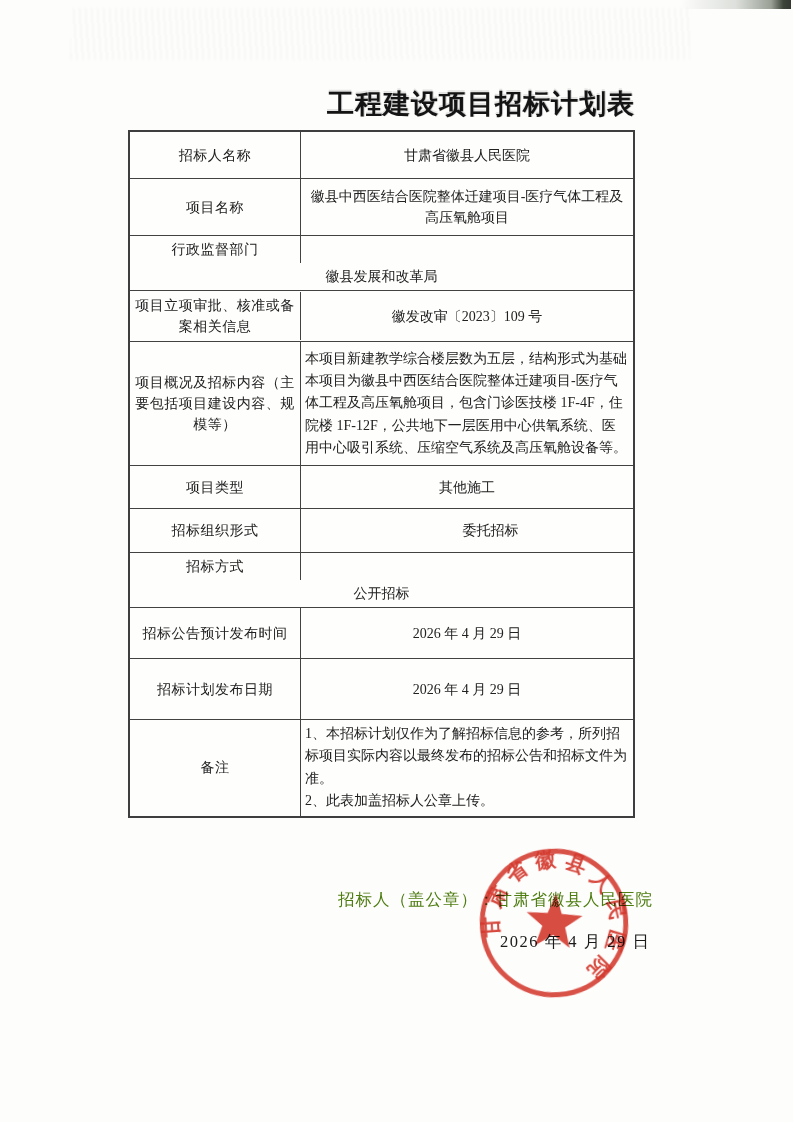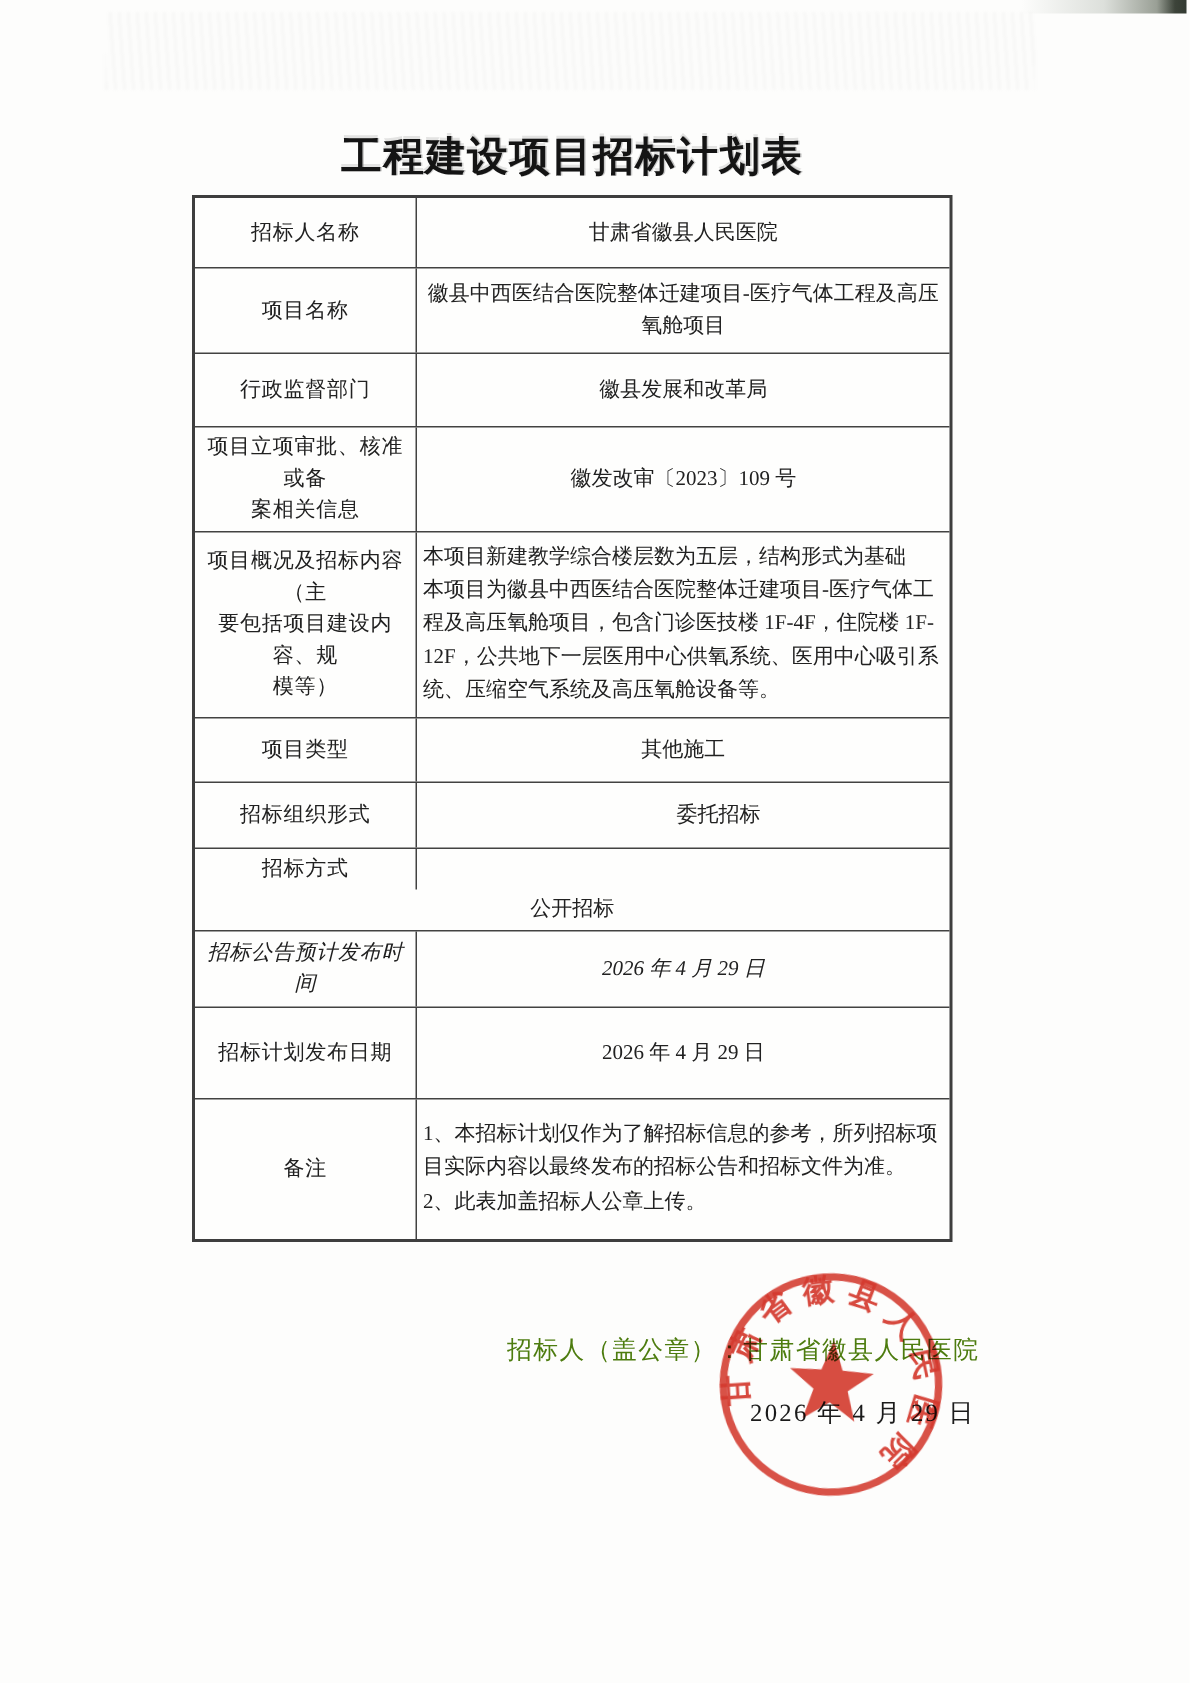--- a/index.html
+++ b/index.html
@@ -19,59 +19,59 @@
     filter: blur(1px);
   }
   .scan-mark {
     position: absolute; top: 0; right: 2px; width: 110px; height: 9px;
     background: linear-gradient(to right,
       rgba(195,200,192,0) 0%, rgba(188,194,186,0.5) 50%,
       rgba(120,128,115,0.75) 82%, #3d443a 93%, #333a31 100%);
   }
   .doc-title {
     position: absolute; top: 86px; left: 128px; width: 507px;
-    text-align: center;
+    text-align: right;
     font-size: 27px; font-weight: bold; letter-spacing: 1px;
     color: #141414;
     text-shadow: 0 -2px 0 rgba(110,110,110,0.18), 1px 0 0 rgba(60,60,60,0.25);
   }
   .form-table {
     position: absolute; top: 130px; left: 128px; width: 507px;
     border: 2px solid #3e3e3e;
     box-sizing: border-box;
     background: rgba(255,255,255,0.4);
   }
   .row { display: flex; border-bottom: 1.6px solid #424242; }
   .row:last-child { border-bottom: none; }
   .cell {
     box-sizing: border-box;
     white-space: pre-line;
     font-size: 14px;
     line-height: 1.5;
     color: #212121;
   }
   .cell.label {
-    width: 148px;
+    width: 171px;
     border-right: 1.6px solid #424242;
     display: flex; align-items: center; justify-content: center;
     text-align: center;
     padding: 3px 4px;
     letter-spacing: 0.5px;
   }
   .cell.value {
     flex: 1;
     display: flex; align-items: center; justify-content: center;
     text-align: center;
     padding: 3px 4px;
   }
   .cell.value.left { justify-content: flex-start; text-align: left; line-height: 1.6; }
-  .r1 { min-height: 46px; } .r2 { min-height: 56px; } .r3 { min-height: 48px; }
+  .r1 { min-height: 46px; } .r2 { min-height: 56px; } .r3 { min-height: 48px; flex-direction: column; }
   .r4 { min-height: 50px; align-items: center; } .r5 { min-height: 123px; } .r6 { min-height: 42px; }
   .r7 { min-height: 50px; } .r8 { min-height: 43px; gap: 47px; } .r9 { min-height: 45px; flex-direction: column; }
-  .r10 { min-height: 50px; font-style: italic; } .r11 { min-height: 60px; } .r12 { min-height: 93px; }
+  .r10 { min-height: 50px; } .r11 { min-height: 60px; } .r12 { min-height: 93px; }
   .sign-line {
     position: absolute; top: 889px; left: 338px;
     font-size: 16.5px; letter-spacing: 1px; color: #4d7c0f; z-index: 1;
   }
   .date-line {
     position: absolute; top: 931px; left: 500px;
     font-size: 16.5px; letter-spacing: 1.5px; color: #1a1a1a; z-index: 1;
   }
   .seal {
     position: absolute; left: 467px; top: 836px; width: 174px; height: 174px;

